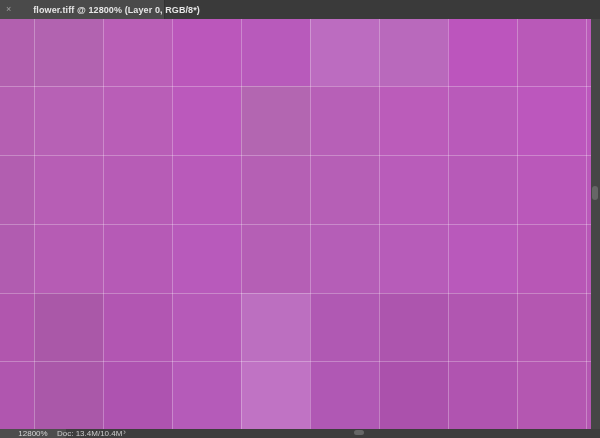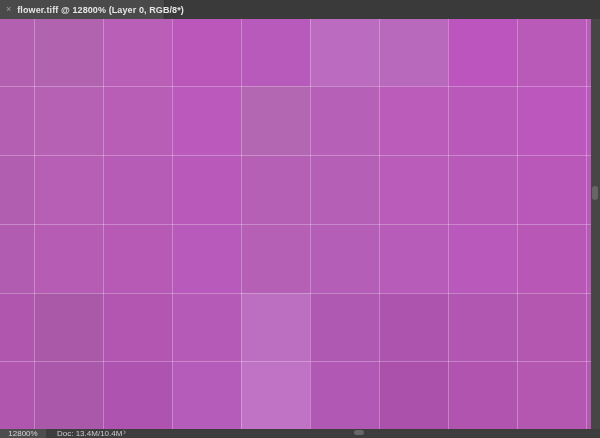--- a/index.html
+++ b/index.html
@@ -4,35 +4,35 @@
 <style>
   html,body{margin:0;padding:0;background:#2b2b2b;}
   *{box-sizing:border-box;font-family:"Liberation Sans",sans-serif;}
   .app{position:relative;width:600px;height:438px;overflow:hidden;background:var(--status-bar-bg,#3d3d3d);}
 
   
   .tabbar{position:absolute;left:0;top:0;width:600px;height:19px;background:var(--tab-bar-bg,#3a3a3a);}
   .tab{position:absolute;left:0;top:0;width:165px;height:19px;background:var(--tab-active-bg,#4a4a4a);
        display:flex;align-items:center;border-right:1px solid #333;}
   .tab .close{color:#a0a0a0;font-size:9px;line-height:9px;margin:0 6px 0 6px;cursor:pointer;}
-  .tab .tabtitle{color:var(--tab-text,#e6e6e6);font-size:9px;font-weight:bold;white-space:nowrap;letter-spacing:0.1px;}
+  .tab .tabtitle{color:var(--tab-text,#e6e6e6);font-size:9px;font-weight:bold;white-space:nowrap;letter-spacing:0.1px;margin-left:16px;}
 
   
   .canvas{position:absolute;left:0;top:19px;width:591px;height:410px;background:#b55cb5;overflow:hidden;}
   .cell{position:absolute;}
   .gline{position:absolute;background:var(--grid-line,rgba(255,255,255,0.28));}
 
   
   .vscroll{position:absolute;left:591px;top:19px;width:9px;height:410px;background:var(--scroll-track,#464646);}
   .vthumb{position:absolute;left:1px;top:167px;width:6px;height:14px;border-radius:3px;background:var(--scroll-thumb,#646464);}
 
   
   .statusbar{position:absolute;left:0;top:429px;width:600px;height:9px;background:var(--status-bar-bg,#3d3d3d);
              color:var(--status-text,#cccccc);font-size:8px;line-height:9px;}
-  .zoomfield{position:absolute;left:0;top:0;width:46px;height:9px;background:var(--zoom-field-bg,#4d4d4d);
+  .zoomfield{position:absolute;left:0;top:0;width:66px;height:9px;background:var(--zoom-field-bg,#4d4d4d);
              text-align:center;color:#d4d4d4;}
   .docinfo{position:absolute;left:57px;top:0;white-space:nowrap;}
   .chev{position:absolute;left:123px;top:-1px;color:#b5b5b5;font-size:9px;}
   .hthumb{position:absolute;left:354px;top:1px;width:10px;height:5px;border-radius:2.5px;background:var(--scroll-thumb,#646464);}
 </style>
 </head>
 <body>
 
 <div class="app">
 

